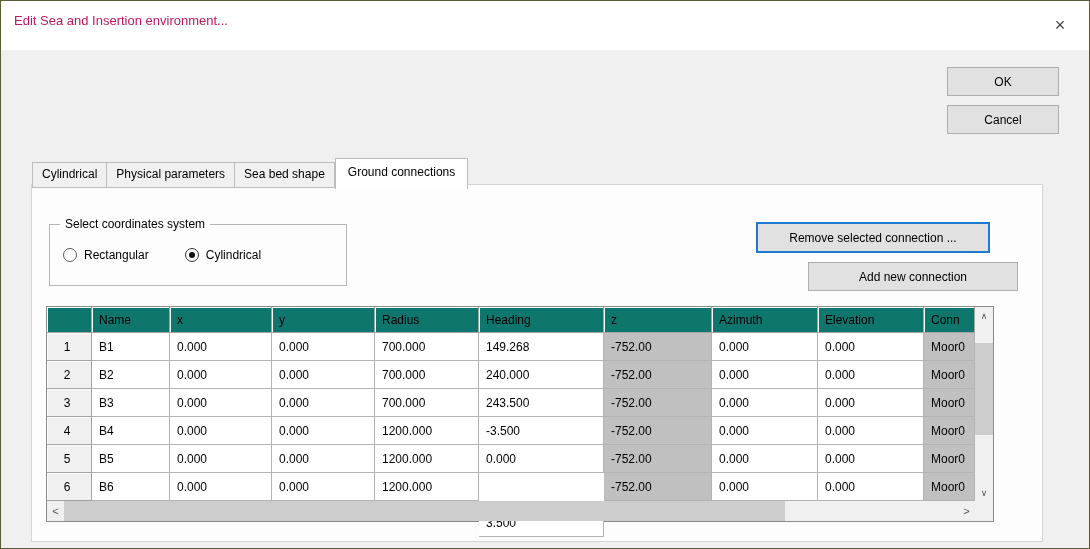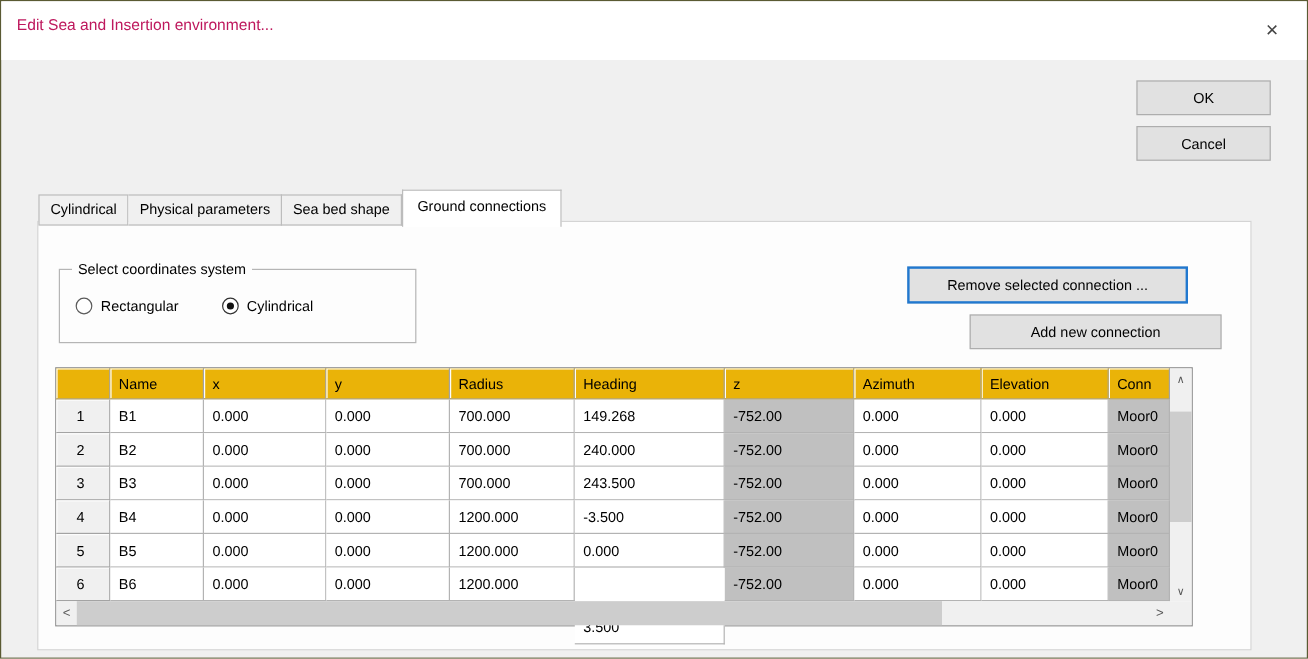--- a/index.html
+++ b/index.html
@@ -42,21 +42,21 @@
   .btn-add{left:795px;top:261px;width:210px;height:29px;z-index:2;margin-left:12px;}
   
   .grid{position:absolute;left:45px;top:305px;width:948px;height:216px;box-sizing:border-box;
     border:1px solid #8a8a8a;background:#fff;z-index:2;}
   .g-head,.g-row{display:flex;}
   .g-head{height:26px;}
   .g-row{height:28px;}
   .g-cell{box-sizing:border-box;height:100%;flex:none;background:#fff;
     border-right:1px solid #b3b3b3;border-bottom:1px solid #b3b3b3;
     padding:7px 4px 0 7px;white-space:nowrap;overflow:hidden;}
-  .g-cell.h{background:#eab308;border-right-color:#a3a3a3;border-bottom-color:#a3a3a3;
+  .g-cell.h{background:#0f766e;border-right-color:#a3a3a3;border-bottom-color:#a3a3a3;
     box-shadow:inset 1px 1px 0 #fcfcfc;padding-top:6px;}
   .g-cell.num{background:#f0f0f0;border-right-color:#a3a3a3;border-bottom-color:#a3a3a3;
     box-shadow:inset 1px 1px 0 #fcfcfc;text-align:center;padding-left:0;}
   .g-cell.gray{background:#c0c0c0;}
   
   .vscroll{position:absolute;top:0;right:0;width:18px;height:194px;background:#f0f0f0;}
   .vthumb{position:absolute;left:0;right:0;top:36px;height:92px;background:#cdcdcd;}
   .varr{position:absolute;left:0;right:0;height:17px;display:flex;align-items:center;
     justify-content:center;font-size:9px;color:#555;}
   .varr.up{top:0;} .varr.down{bottom:0;}

